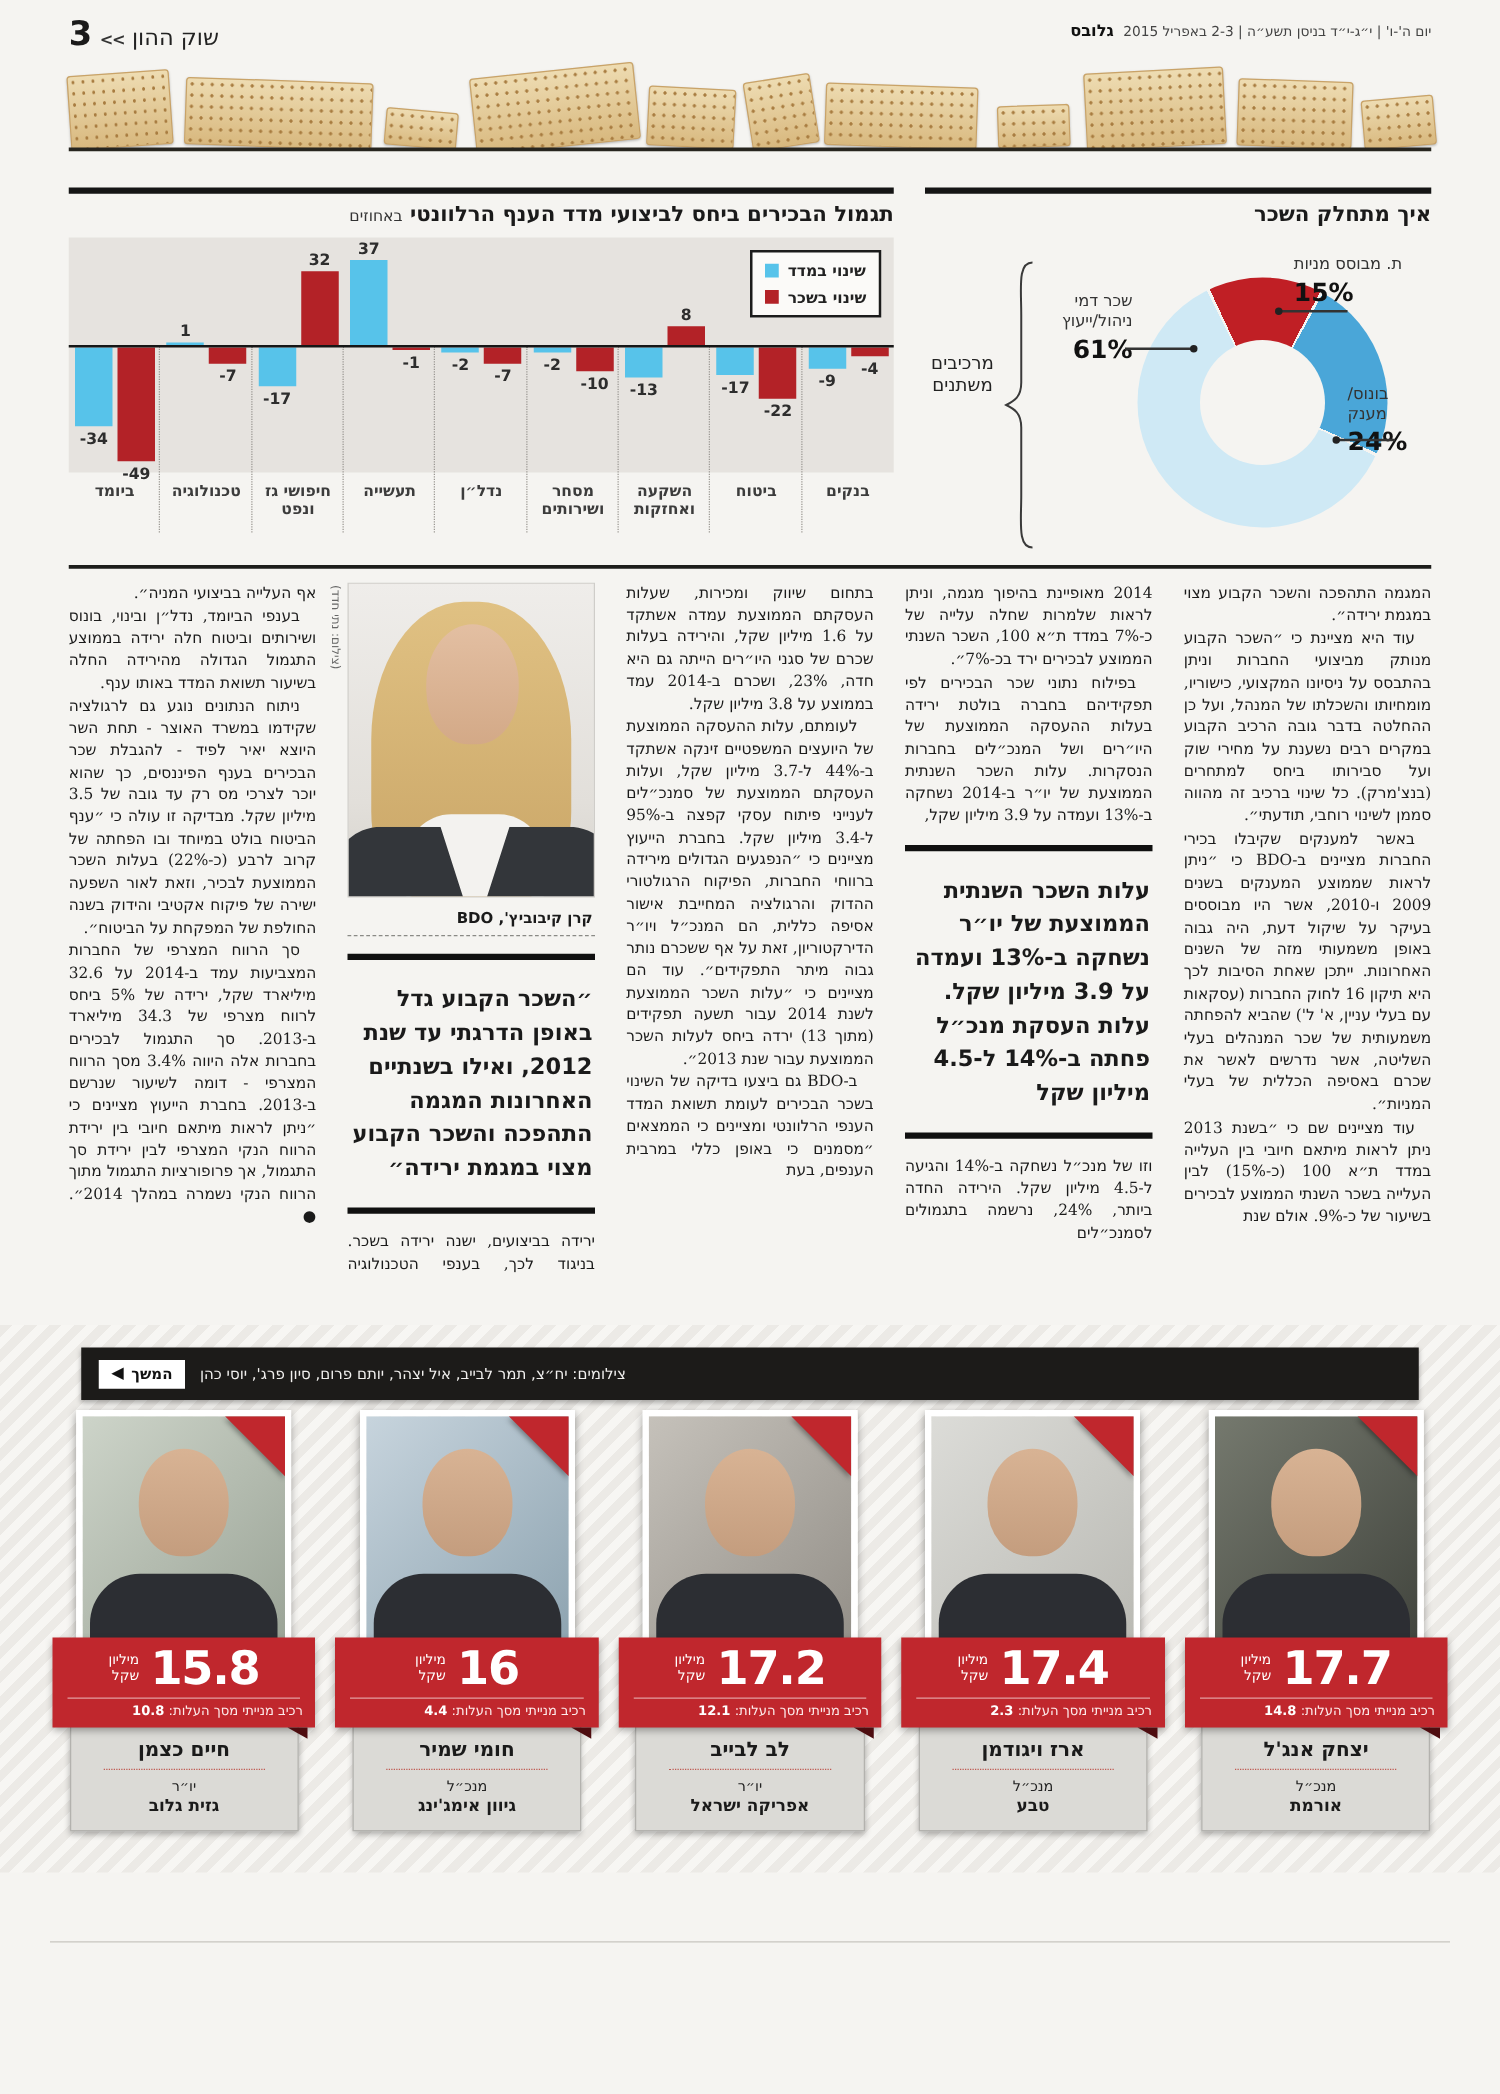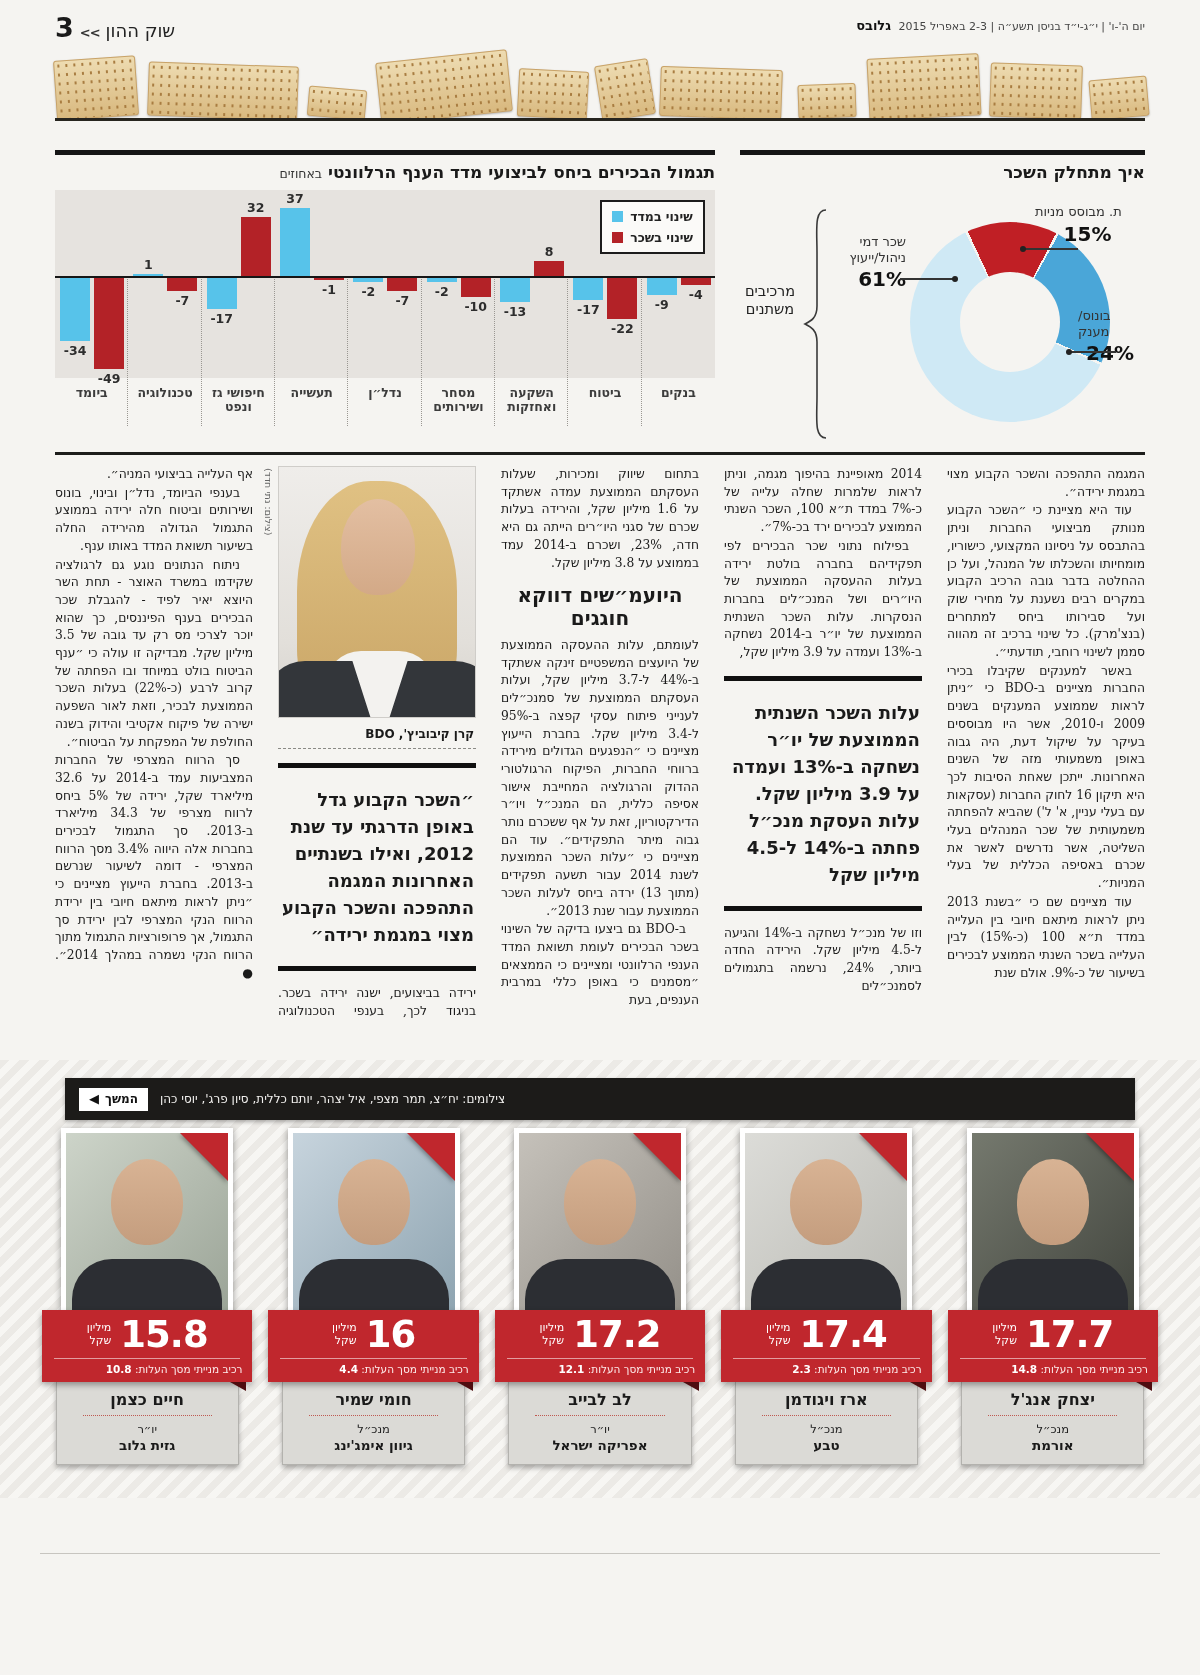--- a/index.html
+++ b/index.html
@@ -55,21 +55,21 @@
   #donut { position:absolute; left:170px; top:32px; width:200px; height:200px; border-radius:50%; }
   #donut::after { content:""; position:absolute; left:50px; top:50px; width:100px; height:100px;
                   border-radius:50%; background:#f5f4f1; }
   #brace { position:absolute; left:62px; top:18px; }
   .brace-label { position:absolute; left:0; top:92px; width:60px; text-align:center;
                  font-size:14.5px; color:#222; line-height:1.25; }
   .donut-label { position:absolute; font-size:13px; color:#333; line-height:1.2; }
   .donut-label .pct { font-size:20px; font-weight:bold; color:#111; margin-top:2px; }
   #lbl-mgmt { left:84px; top:44px; width:82px; text-align:right; }
   #lbl-stock { left:295px; top:14px; width:105px; text-align:left; }
-  #lbl-stock .pct, #lbl-bonus .pct { text-align:center; }
+  #lbl-stock .pct, #lbl-bonus .pct { text-align:left; }
   #lbl-bonus { left:338px; top:118px; width:64px; text-align:left; }
   .pointer { position:absolute; height:1.5px; background:#333; }
   .pointer .dot { position:absolute; top:-2.5px; width:6px; height:6px; border-radius:50%; background:#222; }
   #ptr-mgmt { left:160px; top:88px; width:56px; } #ptr-mgmt .dot { right:-2px; }
   #ptr-stock { left:282px; top:58px; width:56px; } #ptr-stock .dot { left:-2px; }
   #ptr-bonus { left:328px; top:161px; width:48px; } #ptr-bonus .dot { left:-2px; }
 
   
   #article-rule { position:absolute; top:452px; left:55px; right:55px; height:3px; background:#1d1d1b; }
   #article { position:absolute; top:466px; left:55px; right:55px; height:552px; display:flex;
@@ -327,21 +327,20 @@
 
     <div class="col">
       <p>2014 מאופיינת בהיפוך מגמה, וניתן לראות שלמרות שחלה עלייה של כ-7% במדד ת״א 100, השכר השנתי הממוצע לבכירים ירד בכ-7%״.</p>
       <p>בפילוח נתוני שכר הבכירים לפי תפקידיהם בחברה בולטת ירידה בעלות ההעסקה הממוצעת של היו״רים ושל המנכ״לים בחברות הנסקרות. עלות השכר השנתית הממוצעת של יו״ר ב-2014 נשחקה ב-13% ועמדה על 3.9 מיליון שקל,</p>
       <div class="pq">עלות השכר השנתית הממוצעת של יו״ר נשחקה ב-13% ועמדה על 3.9 מיליון שקל. עלות העסקת מנכ״ל פחתה ב-14% ל-4.5 מיליון שקל</div>
       <p>וזו של מנכ״ל נשחקה ב-14% והגיעה ל-4.5 מיליון שקל. הירידה החדה ביותר, 24%, נרשמה בתגמולים לסמנכ״לים</p>
     </div>
 
     <div class="col">
       <p>בתחום שיווק ומכירות, שעלות העסקתם הממוצעת עמדה אשתקד על 1.6 מיליון שקל, והירידה בעלות שכרם של סגני היו״רים הייתה גם היא חדה, 23%, ושכרם ב-2014 עמד בממוצע על 3.8 מיליון שקל.</p>
-      <div class="subhead">היועמ״שים דווקא חוגגים</div>
       <p>לעומתם, עלות ההעסקה הממוצעת של היועצים המשפטיים זינקה אשתקד ב-44% ל-3.7 מיליון שקל, ועלות העסקתם הממוצעת של סמנכ״לים לענייני פיתוח עסקי קפצה ב-95% ל-3.4 מיליון שקל. בחברת הייעוץ מציינים כי ״הנפגעים הגדולים מירידה ברווחי החברות, הפיקוח הרגולטורי ההדוק והרגולציה המחייבת אישור אסיפה כללית, הם המנכ״ל ויו״ר הדירקטוריון, זאת על אף ששכרם נותר גבוה מיתר התפקידים״. עוד הם מציינים כי ״עלות השכר הממוצעת לשנת 2014 עבור תשעה תפקידים (מתוך 13) ירדה ביחס לעלות השכר הממוצעת עבור שנת 2013״.</p>
       <p>ב-BDO גם ביצעו בדיקה של השינוי בשכר הבכירים לעומת תשואת המדד הענפי הרלוונטי ומציינים כי הממצאים ״מסמנים כי באופן כללי במרבית הענפים, בעת</p>
     </div>
 
     <div class="col">
       <div class="photo-wrap">
         <div class="bdo-photo">
           <div class="bdo-hair"></div>
           <div class="bdo-face"></div>
           <div class="bdo-shirt"></div>
@@ -358,21 +357,21 @@
       <p>אף העלייה בביצועי המניה״.</p>
       <p>בענפי הביומד, נדל״ן ובינוי, בונוס ושירותים וביטוח חלה ירידה בממוצע התגמול הגדולה מהירידה החלה בשיעור תשואת המדד באותו ענף.</p>
       <p>ניתוח הנתונים נוגע גם לרגולציה שקידמו במשרד האוצר - תחת השר היוצא יאיר לפיד - להגבלת שכר הבכירים בענף הפיננסים, כך שהוא יוכר לצרכי מס רק עד גובה של 3.5 מיליון שקל. מבדיקה זו עולה כי ״ענף הביטוח בולט במיוחד ובו הפחתה של קרוב לרבע (כ-22%) בעלות השכר הממוצעת לבכיר, וזאת לאור השפעה ישירה של פיקוח אקטיבי והידוק בשנה החולפת של המפקחת על הביטוח״.</p>
       <p>סך הרווח המצרפי של החברות המצביעות עמד ב-2014 על 32.6 מיליארד שקל, ירידה של 5% ביחס לרווח מצרפי של 34.3 מיליארד ב-2013. סך התגמול לבכירים בחברות אלה היווה 3.4% מסך הרווח המצרפי - דומה לשיעור שנרשם ב-2013. בחברת הייעוץ מציינים כי ״ניתן לראות מיתאם חיובי בין ירידת הרווח הנקי המצרפי לבין ירידת סך התגמול, אך פרופורציות התגמול מתוך הרווח הנקי נשמרה במהלך 2014״. ●</p>
     </div>
   </div>
 
   <div id="bottom-strip"></div>
 
   <div id="credits-bar">
-    <span id="credits-text">צילומים: יח״צ, תמר מצפי, איל יצהר, יותם כללית, סיון פרג', יוסי כהן</span>
+    <span id="credits-text">צילומים: יח״צ, תמר לבייב, איל יצהר, יותם פרום, סיון פרג', יוסי כהן</span>
     <button id="continue-btn">
       <span class="arr">◀</span>
       <span>המשך</span>
     </button>
   </div>
 
   <div id="execs">
     <div class="exec-card">
       <div class="exec-photo p0">
         <div class="exec-head"></div>

